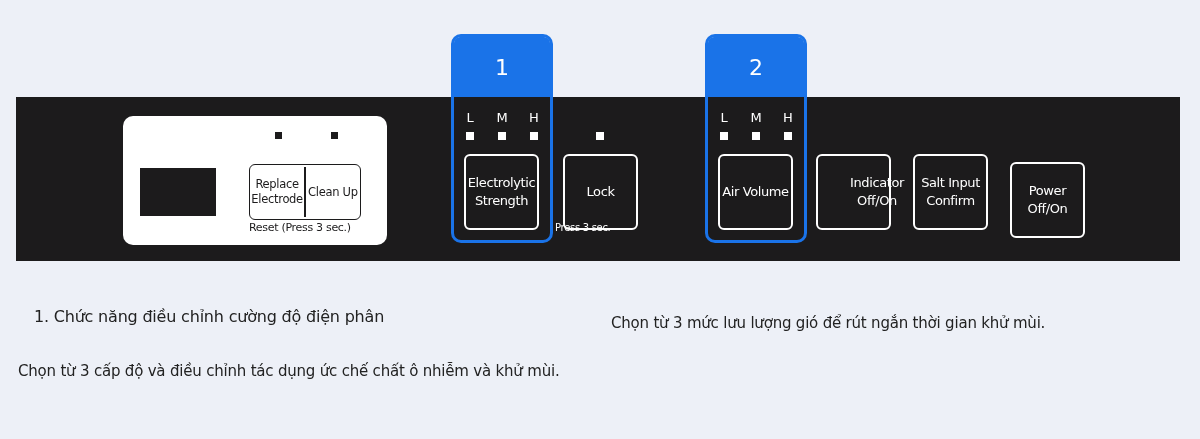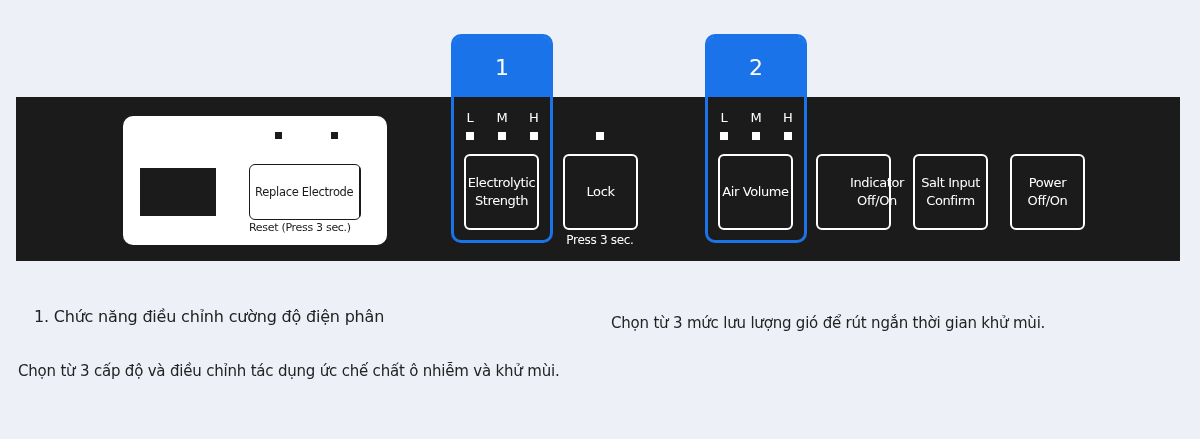--- a/index.html
+++ b/index.html
@@ -54,22 +54,22 @@
     .sq { position: absolute; top: 132px; width: 8px; height: 8px; background: #fff; }
     .btn {
       position: absolute; top: 154px; width: 75px; height: 76px;
       border: 2.5px solid #fff; border-radius: 6px; box-sizing: border-box;
       background: transparent; color: #fff;
       display: flex; align-items: center; justify-content: center; text-align: center;
       font-family: "DejaVu Sans", sans-serif; font-size: 13px; line-height: 18px;
       letter-spacing: -0.4px; padding: 0;
     }
     .press-label {
-      position: absolute; left: 555px; top: 233px; width: 90px; text-align: center;
-      color: #fff; font-size: 12px; letter-spacing: -0.3px;
+      position: absolute; left: 555px; top: 222px; width: 90px; text-align: left;
+      color: #fff; font-size: 10px; letter-spacing: -0.3px;
     }
     .section { position: absolute; top: 285px; width: 570px; }
     .section h2 {
       margin: 16px; font-weight: normal; font-size: 16px; line-height: 32px; color: #222;
       letter-spacing: -0.2px;
     }
     .section p {
       margin: 22px 0 0 0; font-size: 15px; line-height: 32px; color: #222;
       letter-spacing: -0.2px;
     }
@@ -79,20 +79,21 @@
 
 <div class="panel"></div>
 
 <div class="display-card"></div>
 <div class="screen"></div>
 <div class="dot-dark" style="left:275px;top:132px;"></div>
 <div class="dot-dark" style="left:331px;top:132px;"></div>
 <div class="reset-btn">
   <div class="half">Replace Electrode</div>
   <div class="divider"></div>
+  <div class="half">Clean Up</div>
 </div>
 <div class="reset-label">Reset (Press 3 sec.)</div>
 
 <div class="tab" style="left:451px;">
   <div class="tab-head">1</div>
 </div>
 <div class="lmh" style="left:463px;">L</div>
 <div class="lmh" style="left:495px;">M</div>
 <div class="lmh" style="left:527px;">H</div>
 <div class="sq" style="left:466px;"></div>
@@ -110,21 +111,21 @@
 <div class="lmh" style="left:717px;">L</div>
 <div class="lmh" style="left:749px;">M</div>
 <div class="lmh" style="left:781px;">H</div>
 <div class="sq" style="left:720px;"></div>
 <div class="sq" style="left:752px;"></div>
 <div class="sq" style="left:784px;"></div>
 <button class="btn" style="left:718px;">Air Volume</button>
 
 <button class="btn" style="left:816px;padding-left:47px;">Indicator Off/On</button>
 <button class="btn" style="left:913px;">Salt Input Confirm</button>
-<button class="btn" style="left:1010px;">Power Off/On</button>
+<button class="btn" style="left:1010px;margin-top:8px;">Power Off/On</button>
 
 <div class="section" style="left:18px;">
   <h2>1. Chức năng điều chỉnh cường độ điện phân</h2>
   <p>Chọn từ 3 cấp độ và điều chỉnh tác dụng ức chế chất ô nhiễm và khử mùi.</p>
 </div>
 <div class="section" style="left:611px;">
   <p>Chọn từ 3 mức lưu lượng gió để rút ngắn thời gian khử mùi.</p>
 </div>
 
 </body></html>

